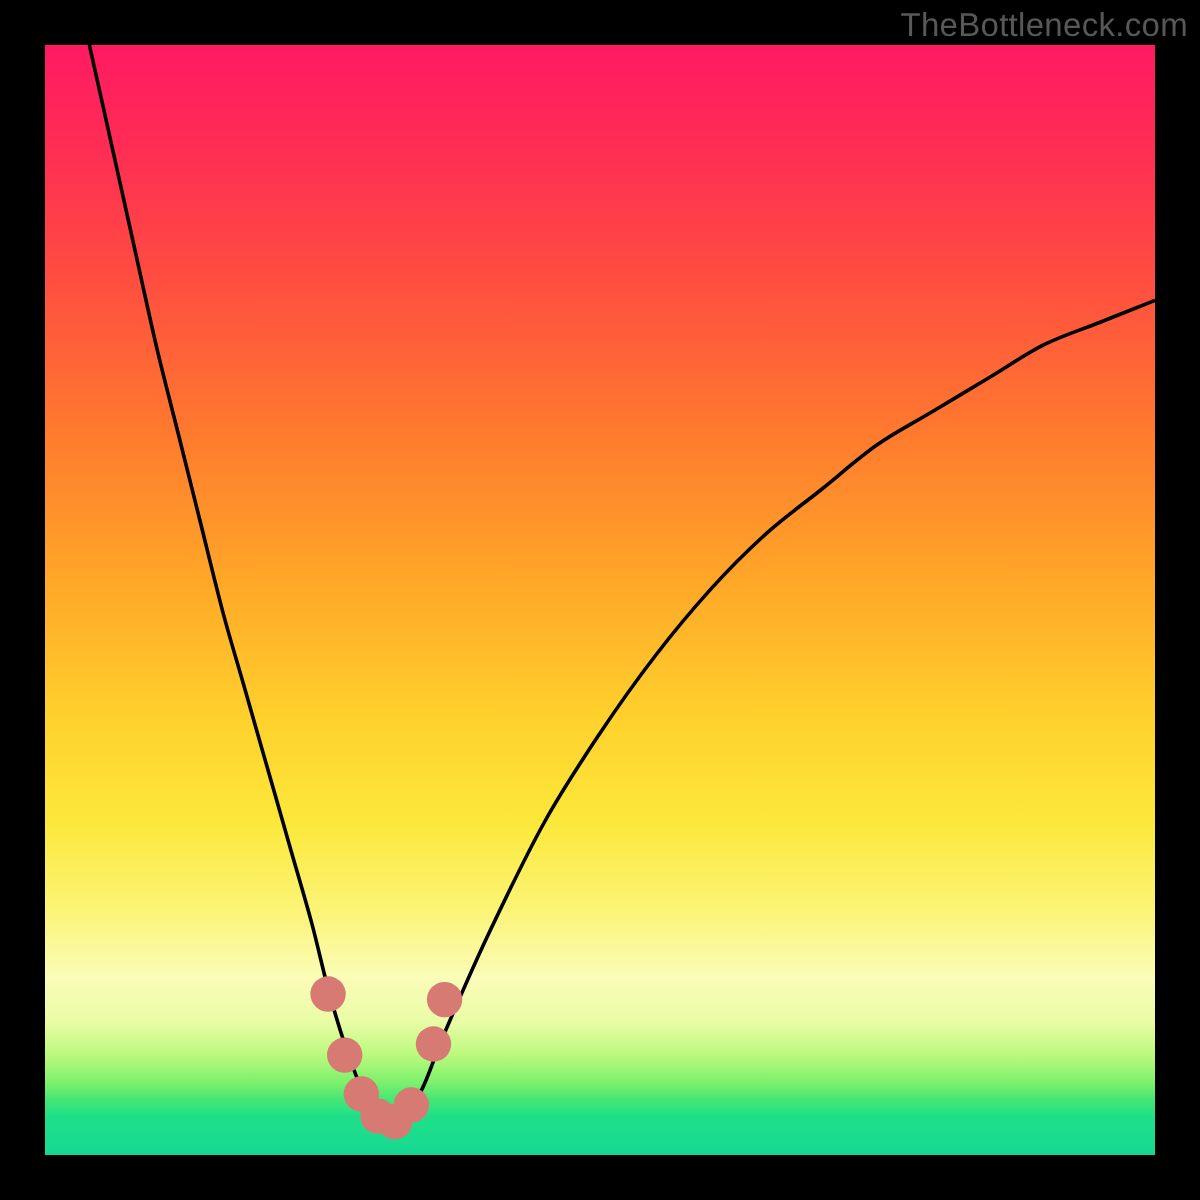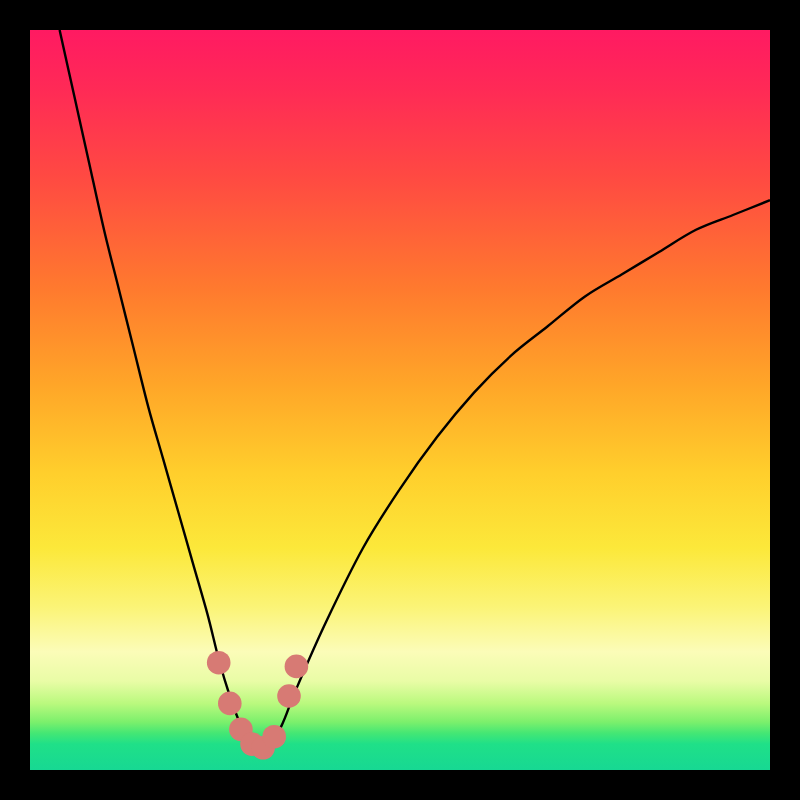--- a/index.html
+++ b/index.html
@@ -59,20 +59,21 @@
     position: absolute;
     inset: 0;
     width: 740px;
     height: 740px;
   }
 </style>
 </head>
 <body>
 
 <div class="frame">
+  <div class="watermark">TheBottleneck.com</div>
   <div class="plot">
     <div class="gradient"></div>
     <svg class="curve" viewBox="0 0 740 740" preserveAspectRatio="none">
       <path id="curve-path" fill="none" stroke="#000000" stroke-width="2.4" d="M 29.6 0.0 C 32.1 11.1, 39.5 44.4, 44.4 66.6 C 49.3 88.8, 54.3 111.0, 59.2 133.2 C 64.1 155.4, 69.1 178.8, 74.0 199.8 C 78.9 220.8, 83.9 239.3, 88.8 259.0 C 93.7 278.7, 98.7 298.5, 103.6 318.2 C 108.5 337.9, 113.5 358.9, 118.4 377.4 C 123.3 395.9, 128.3 411.9, 133.2 429.2 C 138.1 446.5, 143.1 463.7, 148.0 481.0 C 152.9 498.3, 157.9 515.5, 162.8 532.8 C 167.7 550.1, 173.3 568.6, 177.6 584.6 C 181.9 600.6, 185.0 615.4, 188.7 629.0 C 192.4 642.6, 196.1 654.9, 199.8 666.0 C 203.5 677.1, 207.2 687.0, 210.9 695.6 C 214.6 704.2, 218.9 712.9, 222.0 717.8 C 225.1 722.7, 226.9 725.2, 229.4 725.2 C 231.9 725.2, 233.1 722.7, 236.8 717.8 C 240.5 712.9, 246.7 705.5, 251.6 695.6 C 256.5 685.7, 259.0 675.9, 266.4 658.6 C 273.8 641.3, 284.9 615.4, 296.0 592.0 C 307.1 568.6, 320.7 540.2, 333.0 518.0 C 345.3 495.8, 357.7 477.3, 370.0 458.8 C 382.3 440.3, 394.7 423.0, 407.0 407.0 C 419.3 391.0, 431.7 376.2, 444.0 362.6 C 456.3 349.0, 468.7 336.7, 481.0 325.6 C 493.3 314.5, 505.7 305.9, 518.0 296.0 C 530.3 286.1, 542.7 275.0, 555.0 266.4 C 567.3 257.8, 579.7 251.6, 592.0 244.2 C 604.3 236.8, 616.7 229.4, 629.0 222.0 C 641.3 214.6, 653.7 206.0, 666.0 199.8 C 678.3 193.6, 690.7 189.9, 703.0 185.0 C 715.3 180.1, 733.8 172.7, 740.0 170.2"></path>
       <g id="markers">
           <circle cx="188.7" cy="632.7" r="11.8" fill="#d77a74"></circle>
           <circle cx="199.8" cy="673.4" r="11.8" fill="#d77a74"></circle>
           <circle cx="210.9" cy="699.3" r="11.8" fill="#d77a74"></circle>
           <circle cx="222.0" cy="714.1" r="11.8" fill="#d77a74"></circle>
           <circle cx="233.1" cy="717.8" r="11.8" fill="#d77a74"></circle>

